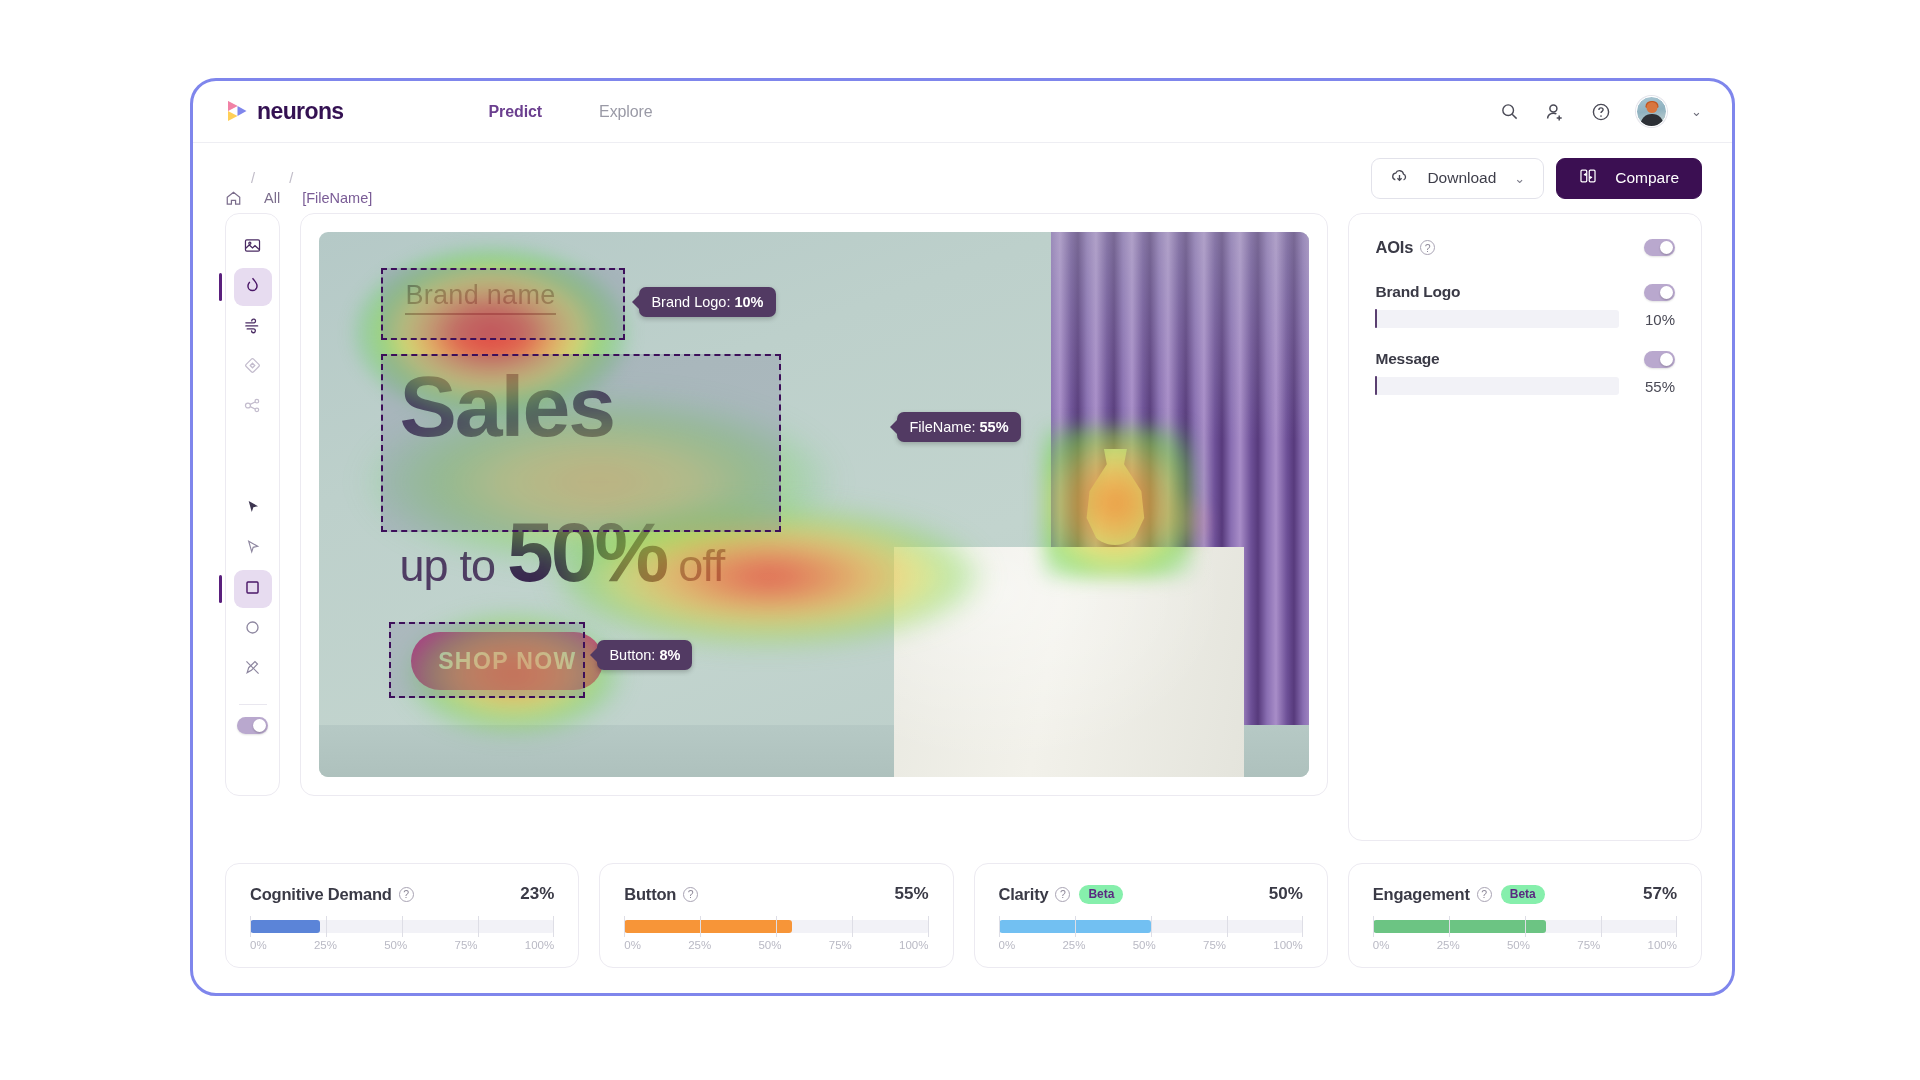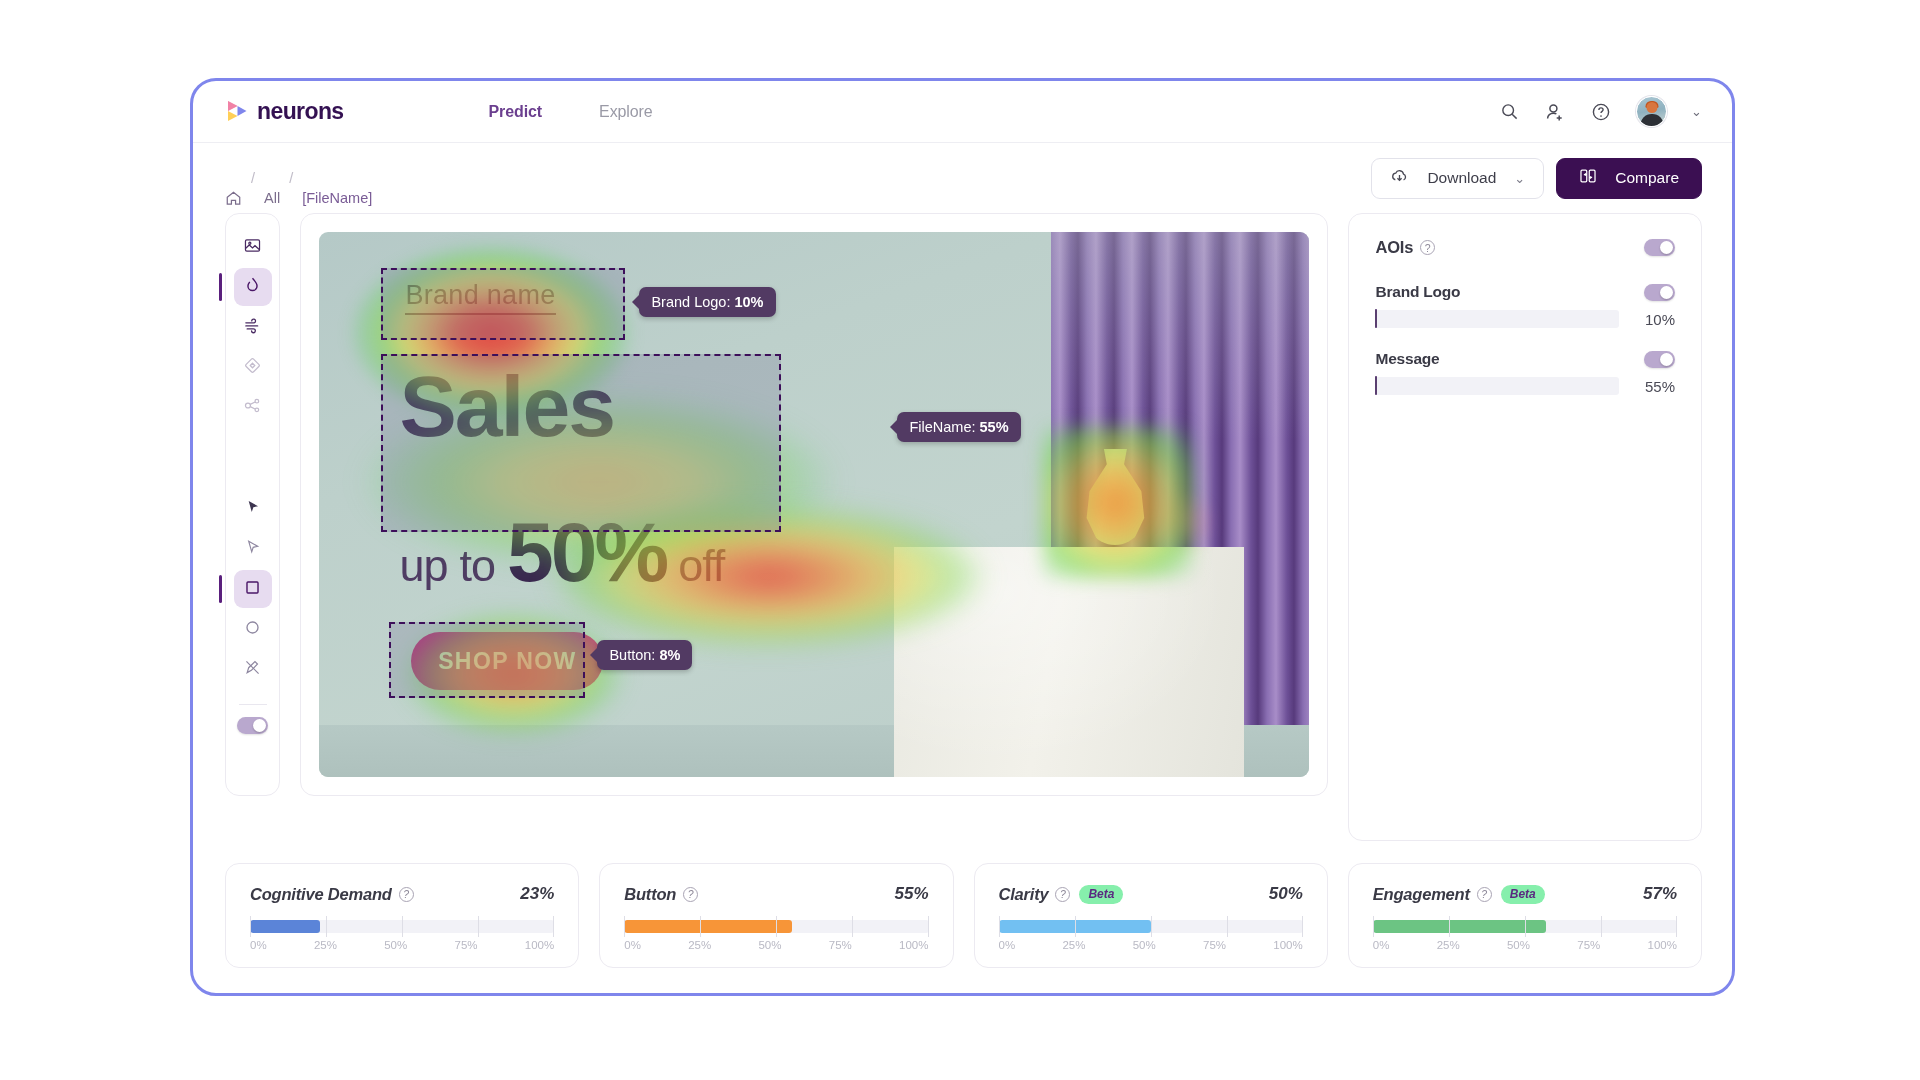--- a/index.html
+++ b/index.html
@@ -255,21 +255,21 @@
   .bar-fill { height:100%; background:#8a6aa0; border:1.5px solid #5a3f70; border-radius:3px; }
   .bar-pct { font-size:15px; color:#4a4a56; width:42px; text-align:right; }
   .mt-auto { margin-left:auto; }
 
   
   .metrics { display:flex; gap:20px; padding: 22px 30px 0 32px; }
   .metric-card {
     flex:1; background:#fff; border:1px solid #eceaf1; border-radius:14px;
     padding: 20px 24px 16px;
   }
-  .metric-head { display:flex; align-items:center; margin-bottom:16px;font-style:italic; }
+  .metric-head { display:flex; align-items:center; margin-bottom:16px; }
   .metric-title { font-size:16.5px; font-weight:700; color:#3a3a46; letter-spacing:-.2px; }
   .beta {
     margin-left:9px; background:#86efac; color:#5a2a80; font-size:12px;
     font-weight:700; padding:2.5px 9px; border-radius:10px;
   }
   .metric-val { margin-left:auto; font-size:17px; font-weight:700; color:#3a3a46; }
   .metric-bar-wrap { position:relative; }
   .metric-track { height:13px; background:#f2f2f7; border-radius:3px; position:relative; overflow:hidden;}
   .metric-fill { height:100%; border-radius:3px; }
   .metric-ticks { position:absolute; inset:0; pointer-events:none; }

